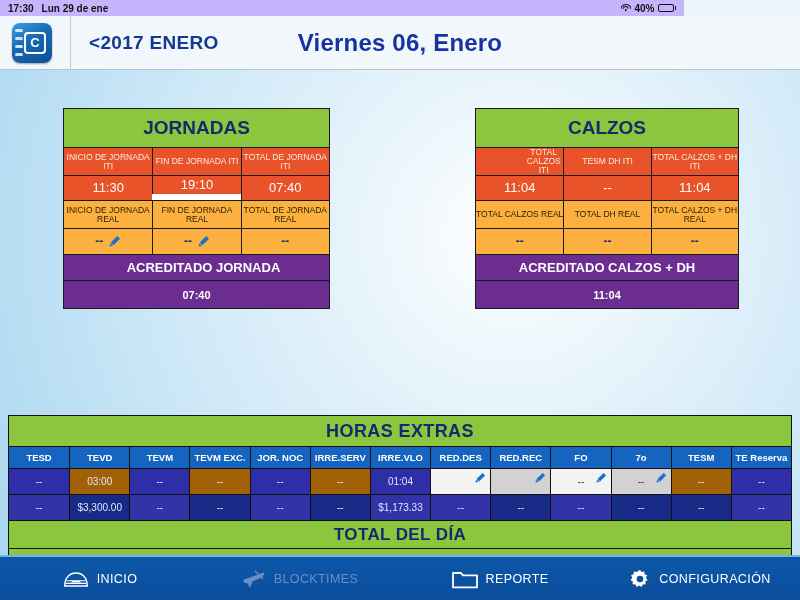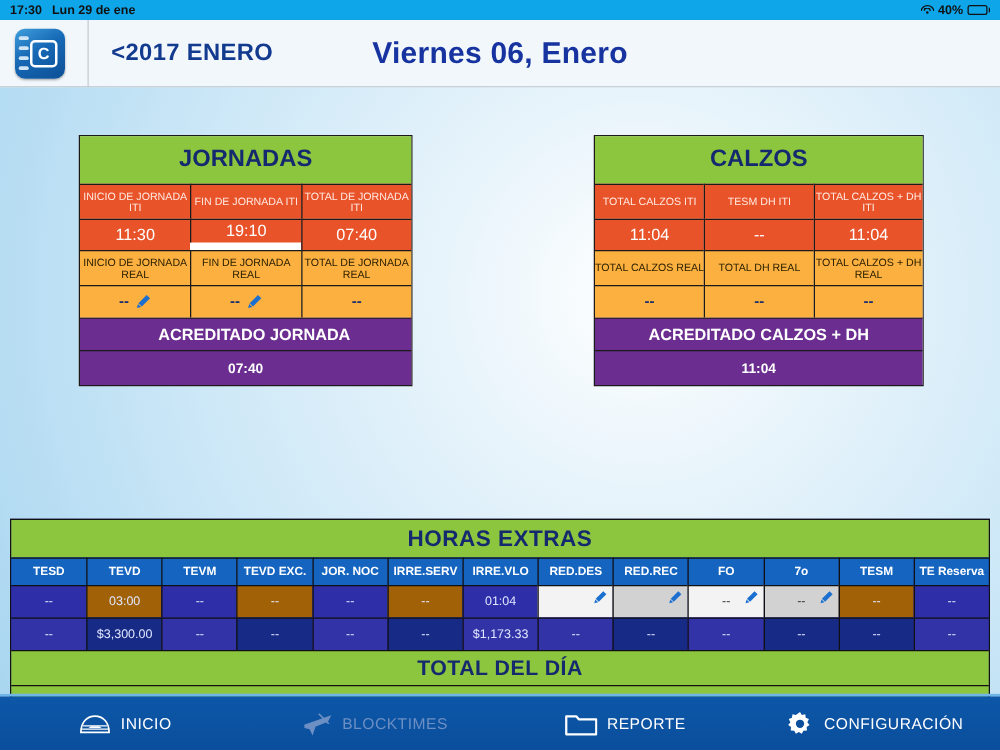--- a/index.html
+++ b/index.html
@@ -8,22 +8,22 @@
     font-family:"Liberation Sans", sans-serif;
     overflow:hidden;
   }
   body {
     background:#eef6fb;
     position:relative;
   }
 
   
   .statusbar{
-    position:absolute; top:0; left:0; width:800px; height:16px;
-    background:#0ea5e9;
+    position:absolute; top:0; left:0; width:684px; height:16px;
+    background:#c4b5fd;
     display:flex; align-items:center;
     font-size:10px; font-weight:bold; color:#111;
     padding:0 8px;
   }
   .sb-left{ display:flex; align-items:center; gap:8px; }
   .sb-right{ margin-left:auto; display:flex; align-items:center; gap:3px; }
   .wifi-ico{ display:inline-block; width:11px; height:9px; position:relative; }
   .wifi-ico i{ position:absolute; border:1.4px solid #111; border-bottom:none;
     border-radius:50% 50% 0 0 / 100% 100% 0 0; left:50%; transform:translateX(-50%); }
   .wifi-ico i.a{ width:11px; height:5px; top:0px; }
@@ -258,21 +258,21 @@
     </div>
 
     <div class="acr-title" style="height:26px;padding-left:14px;">ACREDITADO JORNADA</div>
     <div class="acr-val" style="height:28px;">07:40</div>
   </div>
 
   <div class="panel" style="left:475px; top:38px; width:264px;">
     <div class="panel-title" style="height:38px; font-size:19px;">CALZOS</div>
 
     <div class="grid3">
-      <div class="cell lbl-iti" style="height:28px;">TOTAL CALZOS ITI</div>
+      <div class="cell lbl-iti" style="height:28px;padding-left:48px;">TOTAL CALZOS ITI</div>
       <div class="cell lbl-iti" style="height:28px;">TESM DH ITI</div>
       <div class="cell lbl-iti" style="height:28px;">TOTAL CALZOS + DH ITI</div>
     </div>
     <div class="grid3">
       <div class="cell val-iti" style="height:25px;">11:04</div>
       <div class="cell val-iti" style="height:25px;">--</div>
       <div class="cell val-iti" style="height:25px;">11:04</div>
     </div>
 
     <div class="grid3">
@@ -289,21 +289,21 @@
     <div class="acr-title" style="height:26px;">ACREDITADO CALZOS + DH</div>
     <div class="acr-val" style="height:28px;">11:04</div>
   </div>
 
   <div class="he">
     <div class="he-title">HORAS EXTRAS</div>
     <div class="he-table" id="he-head">
         <div class="he-th">TESD</div>
         <div class="he-th">TEVD</div>
         <div class="he-th">TEVM</div>
-        <div class="he-th">TEVD EXC.</div>
+        <div class="he-th">TEVM EXC.</div>
         <div class="he-th">JOR. NOC</div>
         <div class="he-th">IRRE.SERV</div>
         <div class="he-th">IRRE.VLO</div>
         <div class="he-th">RED.DES</div>
         <div class="he-th">RED.REC</div>
         <div class="he-th">FO</div>
         <div class="he-th">7o</div>
         <div class="he-th">TESM</div>
         <div class="he-th">TE Reserva</div>
       </div>

